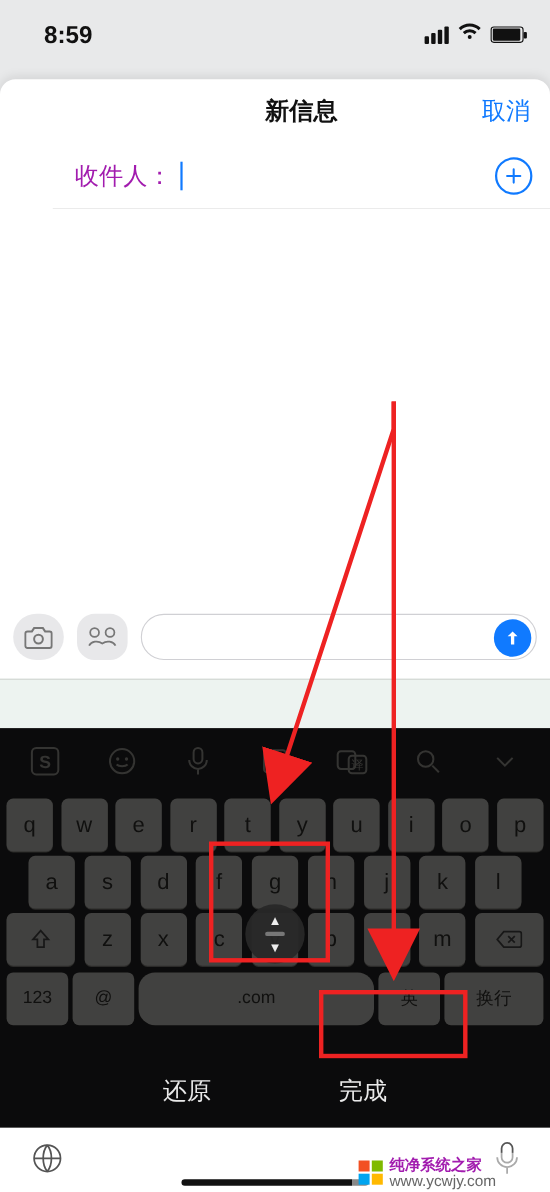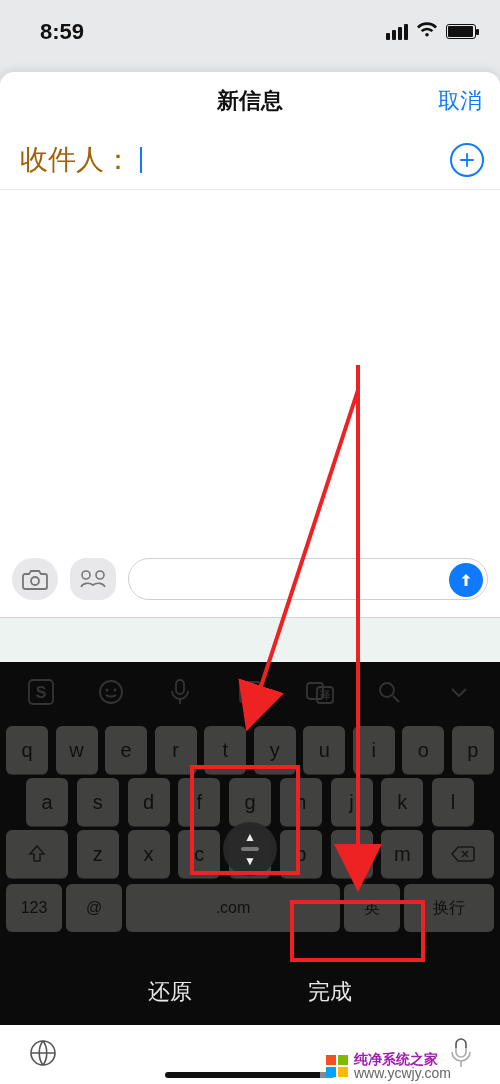--- a/index.html
+++ b/index.html
@@ -12,27 +12,27 @@
   .status .time { font-size: 22px; font-weight: 600; color: #111; }
   .status .right { display: flex; align-items: center; gap: 8px; }
   .signal { display:flex; align-items:flex-end; gap:2px; }
   .signal i { width:4px; background:#111; border-radius:1px; display:block; }
   .signal i:nth-child(1){height:7px;} .signal i:nth-child(2){height:10px;} .signal i:nth-child(3){height:13px;} .signal i:nth-child(4){height:16px;}
   .battery { width: 30px; height: 15px; border: 1.5px solid #111; border-radius: 3px; position: relative; }
   .battery::after { content:""; position:absolute; right:-4px; top:4px; width:3px; height:6px; background:#111; border-radius:1px; }
   .battery .fill { position:absolute; left:1px; top:1px; bottom:1px; width: 90%; background:#111; border-radius:1px; }
 
   
-  .sheet { position: absolute; top: 72px; left: 0; right: 0; bottom: 0; background: #fff; border-top-left-radius: 14px; border-top-right-radius: 14px; box-shadow: 0 -2px 10px rgba(0,0,0,0.1); }
+  .sheet { position: absolute; top: 72px; left: 0; right: 0; bottom: 0; background: #fff; border-top-left-radius: 14px; border-top-right-radius: 14px; box-shadow: 0 -2px 10px rgba(0,0,0,0.1); padding-left: 48px; }
   .nav { position: relative; height: 58px; display:flex; align-items:center; justify-content:center; }
   .nav .title { font-size: 22px; font-weight: 600; color: #111; }
   .nav .cancel { position:absolute; right: 18px; top: 14px; font-size: 22px; color: #107aff; }
 
   .to-row { display:flex; align-items:center; height: 60px; padding: 0 16px 0 20px; border-bottom: 1px solid rgba(0,0,0,0.08);}
-  .to-label { color: #a16207; font-size: 28px; }
+  .to-label { color: #a21caf; font-size: 22px; }
   .to-input { flex:1; margin-left: 6px; font-size: 22px; color:#111; outline:none; border:none; position:relative; }
   .caret { display:inline-block; width:2px; height:26px; background:#107aff; vertical-align:middle; margin-left:2px; }
   .add-btn { width: 34px; height: 34px; border-radius: 50%; border: 2.5px solid #107aff; display:flex; align-items:center; justify-content:center; color:#107aff; }
   .add-btn svg { width:18px; height:18px; }
 
   .body-area { position:absolute; top: 130px; left:0; right:0; bottom: 80px; background:#fff; }
 
   .compose-bar { position:absolute; left:0; right:0; bottom: 0; padding: 12px 12px 14px; display:flex; align-items:center; gap: 12px; background:#fff; }
   .cbtn { width:46px; height:42px; border-radius:21px; background:#e8e8ea; display:flex; align-items:center; justify-content:center; color:#666; }
   .cbtn.app { border-radius:16px; }
@@ -46,21 +46,21 @@
   .kb { position:relative; height: 363px; background:#2a2a2b; }
   .kb-toolbar { display:flex; align-items:center; justify-content:space-around; height:60px; padding:0 6px; }
   .kb-toolbar .ic { width:44px; height:44px; display:flex; align-items:center; justify-content:center; color:#c6c3bf; }
   .krow { display:flex; justify-content:space-between; padding: 0 6px; margin-top:4px; }
   .key { width:42px; height:48px; border-radius:6px; background:#e9e8e4; display:flex; align-items:center; justify-content:center; font-size:20px; color:#3b3a36; box-shadow:0 1px 0 #9a9893; position:relative; }
   .krow.r2 { padding: 0 26px; }
   .krow.r3 { padding: 0 6px; }
   .key.wide { width:62px; }
   .kb-bottom { display:flex; padding: 6px 6px 0; gap:4px; }
   .kb-bottom .kbtn { height:48px; border-radius:6px; background:#e9e8e4; display:flex; align-items:center; justify-content:center; font-size:16px; color:#3b3a36; }
-  .kb-bottom .k1{width:56px;} .kb-bottom .k2{width:56px;} .kb-bottom .k3{flex:1;} .kb-bottom .k4{width:56px;} .kb-bottom .k5{width:90px;}
+  .kb-bottom .k1{width:56px;} .kb-bottom .k2{width:56px;} .kb-bottom .k3{flex:1;border-radius:15px;} .kb-bottom .k4{width:56px;} .kb-bottom .k5{width:90px;}
   .kb-dim { position:absolute; inset:0; background:rgba(0,0,0,0.72); }
   .resize-handle { position:absolute; left:50%; top:160px; transform:translateX(-50%); width:54px; height:54px; border-radius:50%; background:rgba(40,40,40,0.95); display:flex; flex-direction:column; align-items:center; justify-content:space-between; padding:8px 0; }
   .resize-handle .arr { color:#eee; font-size:12px; }
   .resize-handle .bar { width:18px; height:4px; background:#777; border-radius:2px; }
   .kb-actions { position:absolute; left:0; right:0; bottom:18px; display:flex; justify-content:center; gap:116px;}
   .kb-action { color:#e9e9e9; font-size:22px; }
 
   
   .bottombar { position:absolute; left:0; right:0; bottom:0; height:58px; background:#fff; display:flex; align-items:center; justify-content:space-between; padding: 0 28px; }
   .bb-icon { color:#666; }

